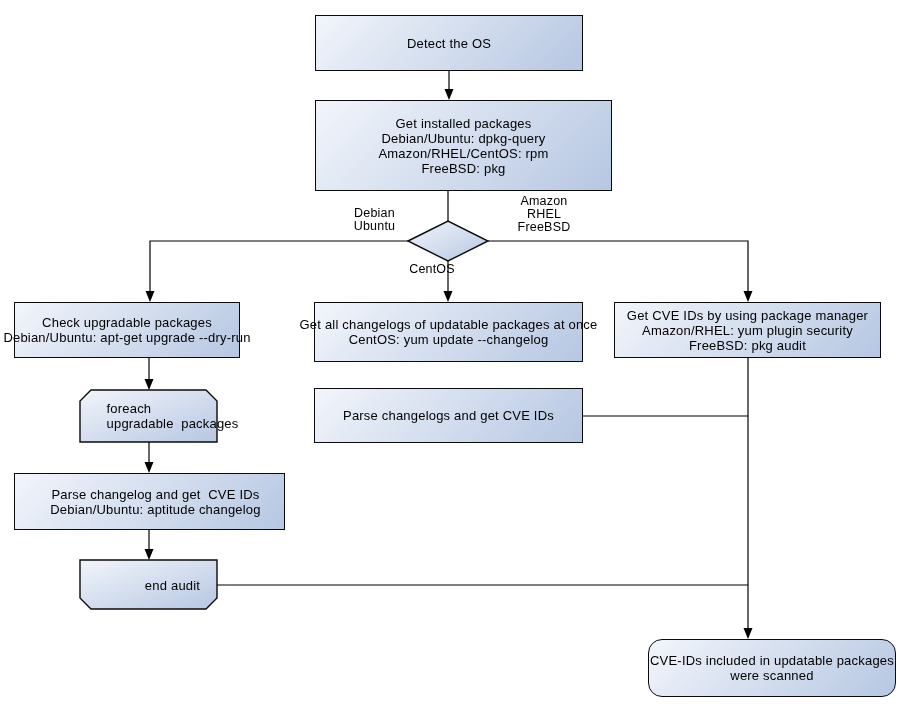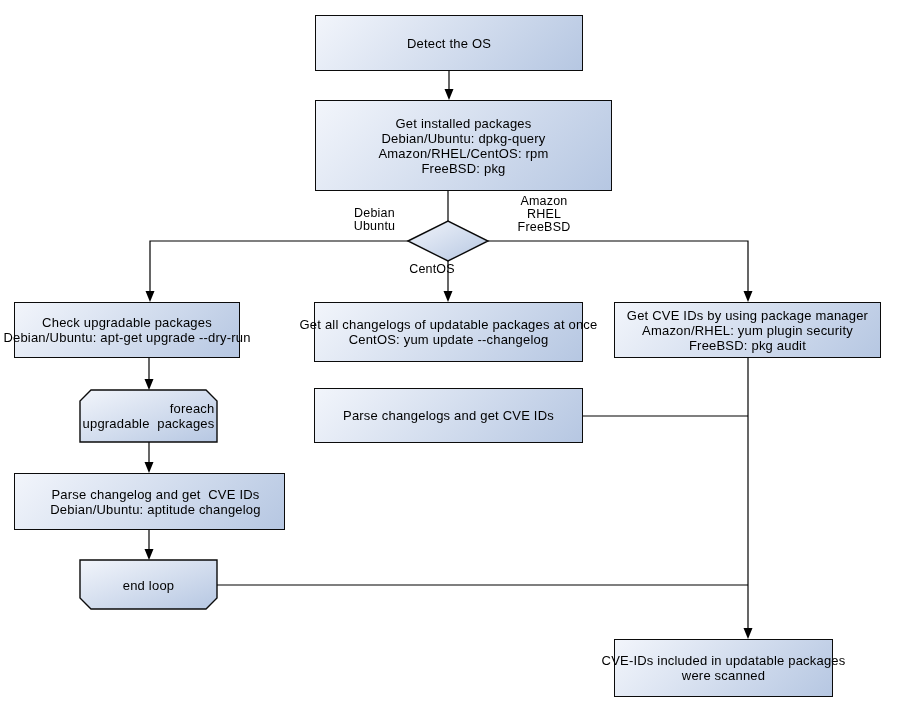--- a/index.html
+++ b/index.html
@@ -32,25 +32,26 @@
     white-space: pre;
     text-align: center;
     font-size: 13px;
     line-height: 15px;
     letter-spacing: 0.2px;
   }
   .shape-label {
     position: absolute;
     transform: translate(-50%, -50%);
     white-space: pre;
-    text-align: right;
+    text-align: left;
     font-size: 13px;
     line-height: 15px;
     letter-spacing: 0.2px;
     z-index: 3;
+    margin-left: 24px;
   }
   .edge-label {
     position: absolute;
     transform: translate(-50%, -50%);
     white-space: pre;
     text-align: center;
     font-size: 12.5px;
     line-height: 13px;
     letter-spacing: 0.2px;
     z-index: 3;
@@ -129,28 +130,28 @@
 
   <div class="node" style="left:314px; top:388px; width:269px; height:55px;">
     <div class="label">Parse changelogs and get CVE IDs</div>
   </div>
 
   <div class="node" style="left:14px; top:473px; width:271px; height:57px;padding-left:12px;">
     <div class="label">Parse changelog and get  CVE IDs
 Debian/Ubuntu: aptitude changelog</div>
   </div>
 
-  <div class="node" style="left:614px; top:639px; width:219px; height:58px;">
+  <div class="node" style="left:648px; top:639px; width:248px; height:58px;border-radius:14px;">
     <div class="label">CVE-IDs included in updatable packages
 were scanned</div>
   </div>
 
   <div class="shape-label" style="left:148.5px; top:416px;">foreach
 upgradable  packages</div>
-  <div class="shape-label" style="left:148.5px; top:584.5px;">end loop</div>
+  <div class="shape-label" style="left:148.5px; top:584.5px;">end audit</div>
 
   <div class="edge-label" style="left:374.5px; top:219.5px;text-align:center;">Debian
 Ubuntu</div>
   <div class="edge-label" style="left:544px; top:214px;">Amazon
 RHEL
 FreeBSD</div>
   <div class="edge-label" style="left:420px; top:269px;margin-left:12px;">CentOS</div>
 
 </div>
 

